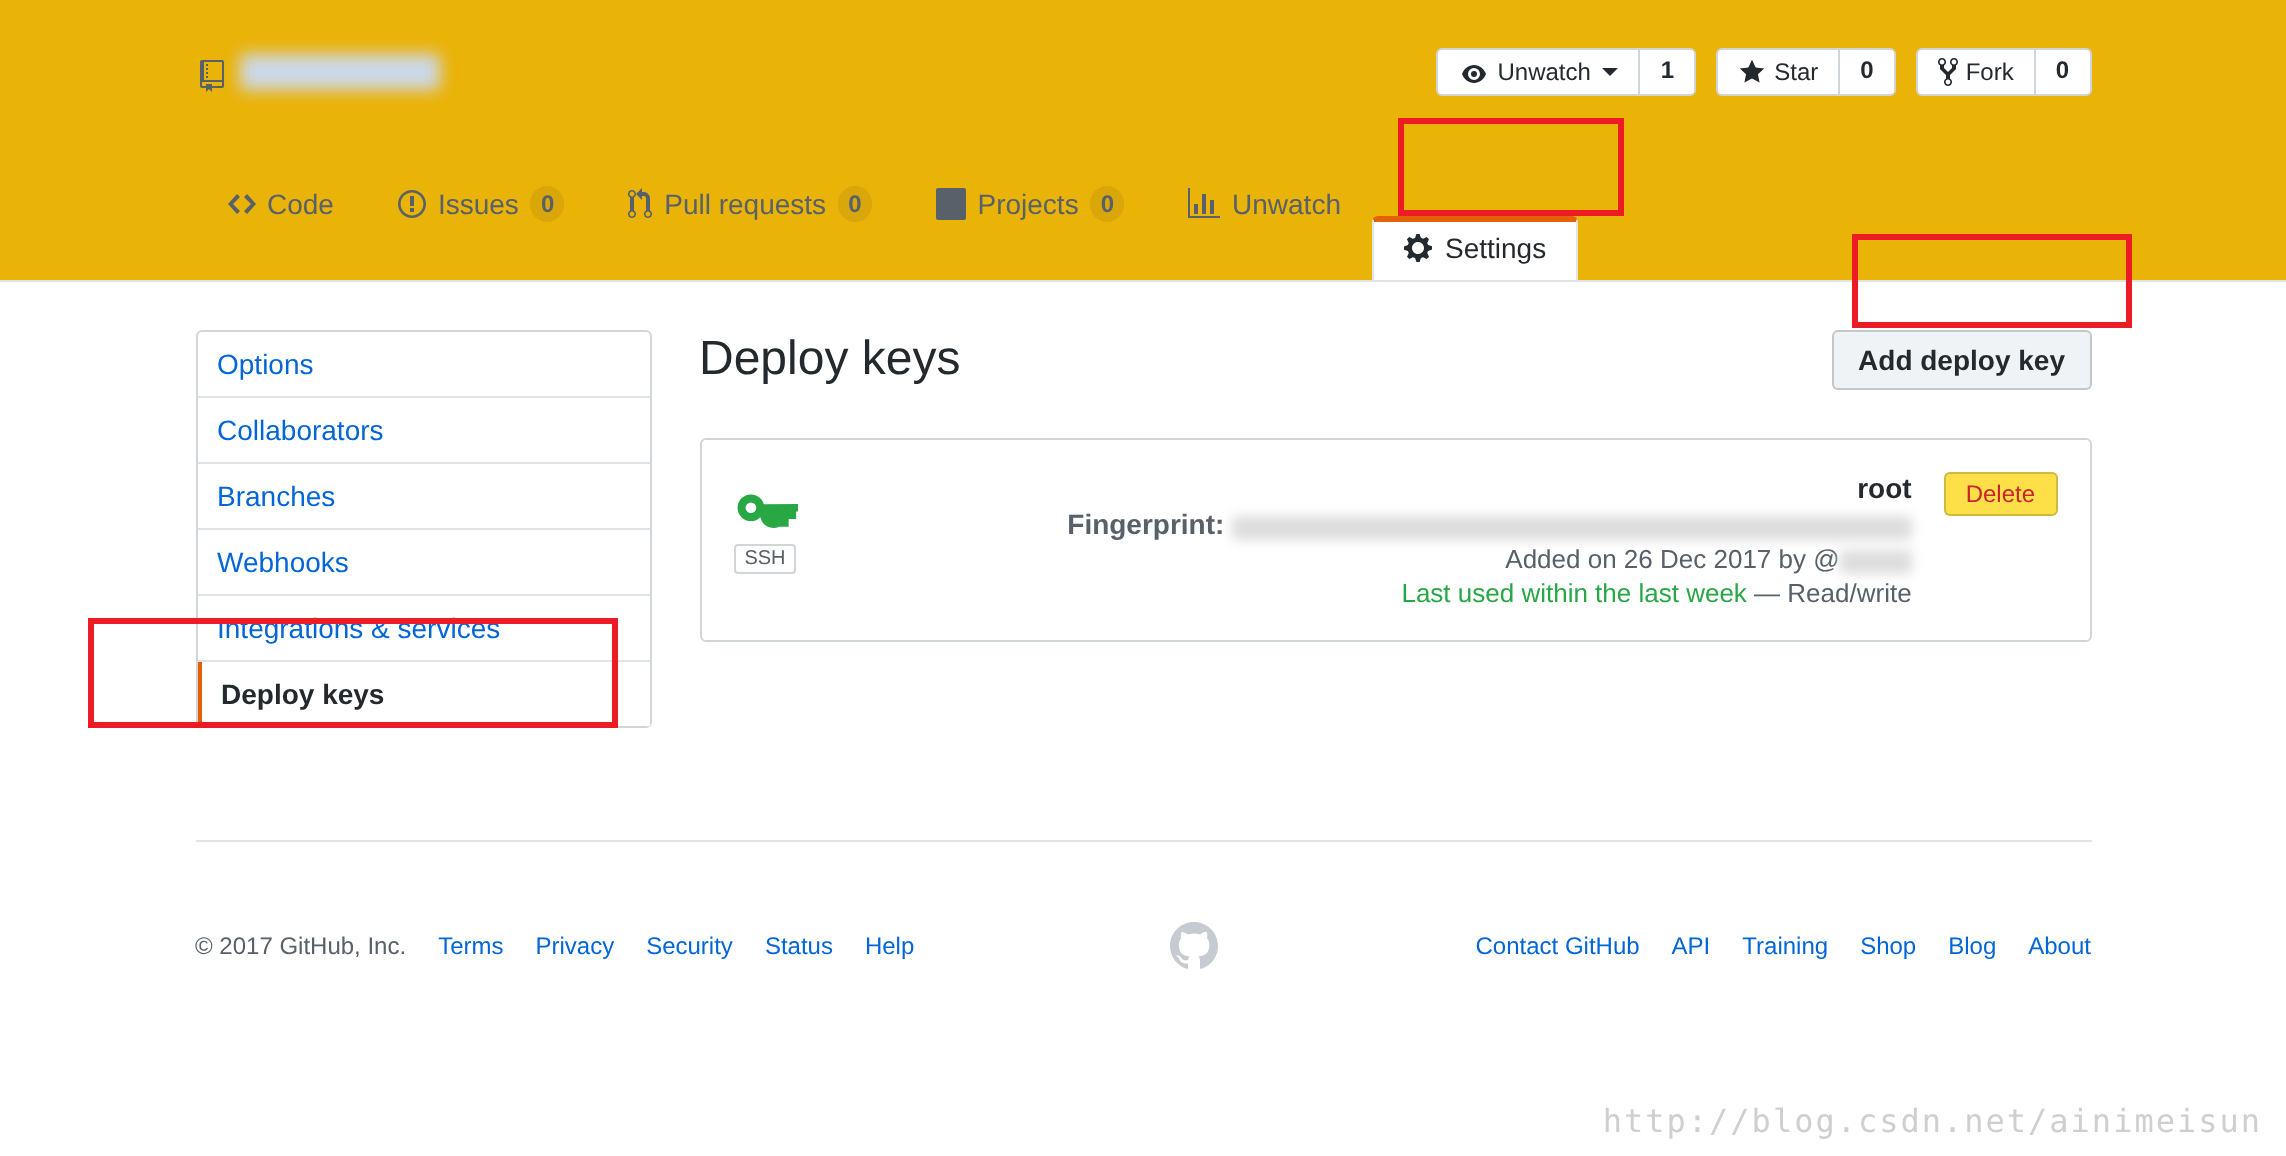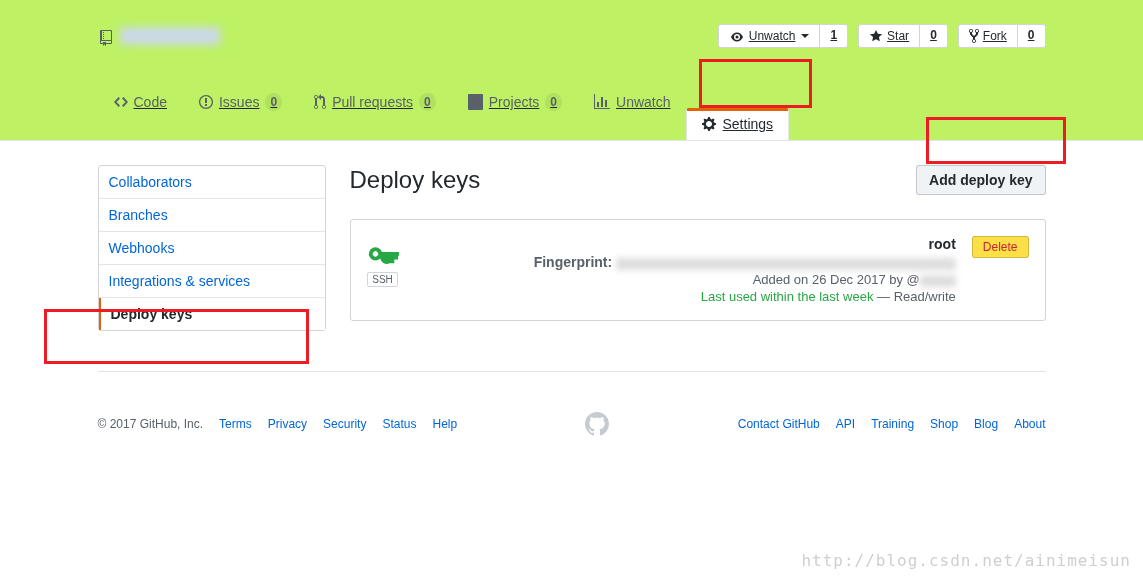--- a/index.html
+++ b/index.html
@@ -1,20 +1,20 @@
 <!DOCTYPE html>
 <html><head>
   <meta charset="utf-8">
   <style>
     * { box-sizing: border-box; margin: 0; padding: 0; }
     body { font-family: -apple-system, BlinkMacSystemFont, "Segoe UI", Helvetica, Arial, sans-serif; font-size: 14px; color: #24292e; background: #fff; }
     .container { max-width: 980px; margin: 0 auto; padding: 0 16px; }
     
     
-    .repo-head { background: #bef264; border-bottom: 1px solid #e1e4e8; padding-top: 24px; text-decoration: underline; }
+    .repo-head { background: #eab308; border-bottom: 1px solid #e1e4e8; padding-top: 24px; }
     .repo-title-row { display: flex; justify-content: space-between; align-items: center; margin-bottom: 16px; }
     .repo-title { display: flex; align-items: center; gap: 6px; font-size: 18px; color: #0366d6; }
     .repo-title .blur { filter: blur(4px); background: #cbd8ea; color: transparent; width: 100px; height: 18px; border-radius: 2px; }
     .pagehead-actions { display: flex; gap: 10px; }
     .btn-group { display: flex; }
     .btn-sm { font-size: 12px; padding: 3px 10px; background: #fff; border: 1px solid #d1d5da; border-radius: 3px; cursor: pointer; display: inline-flex; align-items: center; gap: 4px; color: #24292e; }
     .btn-group .btn-sm:first-child { border-top-right-radius: 0; border-bottom-right-radius: 0; }
     .btn-group .count { font-size: 12px; padding: 3px 10px; background: #fff; border: 1px solid #d1d5da; border-left: 0; border-top-right-radius: 3px; border-bottom-right-radius: 3px; color: #24292e; font-weight: 600; }
     .caret { width: 0; height: 0; border-left: 4px solid transparent; border-right: 4px solid transparent; border-top: 4px solid #24292e; display: inline-block; margin-left: 2px; }
     
@@ -43,21 +43,21 @@
     .ssh-label { font-size: 10px; border: 1px solid #d1d5da; border-radius: 2px; padding: 1px 4px; color: #586069; }
     .key-info { flex: 1; font-size: 13px; text-align: right; }
     .key-info strong { font-size: 14px; }
     .key-info .line { margin-top: 2px; color: #586069; }
     .fingerprint-blur { display: inline-block; filter: blur(3px); background: #ddd; color: transparent; width: 340px; height: 12px; border-radius: 2px; vertical-align: middle; }
     .user-blur { display: inline-block; filter: blur(3px); background: #ddd; color: transparent; width: 36px; height: 12px; border-radius: 2px; vertical-align: middle; }
     .green { color: #28a745; }
     .btn-danger { padding: 3px 10px; font-size: 12px; color: #cb2431; background: #fde047; border: 1px solid rgba(27,31,35,0.2); border-radius: 3px; cursor: pointer; }
     
     
-    .footer { border-top: 1px solid #e1e4e8; margin-top: 40px; padding: 40px 0; display: flex; justify-content: space-between; align-items: center; font-size: 12px; color: #586069; }
+    .footer { border-top: 1px solid #e1e4e8; margin-top: 56px; padding: 40px 0; display: flex; justify-content: space-between; align-items: center; font-size: 12px; color: #586069; }
     .footer-links { display: flex; gap: 16px; align-items: center; }
     .footer-links a { color: #0366d6; cursor: pointer; }
     .footer-logo { color: #c6cbd1; }
     
     
     .highlight-box { position: absolute; border: 3px solid #ed1c24; pointer-events: none; }
     .watermark { position: fixed; bottom: 8px; right: 12px; color: #cfcfcf; font-family: monospace; font-size: 16px; letter-spacing: 1px; }
     
     svg { display: block; }
     .icon-inline svg { display: inline-block; vertical-align: text-bottom; }
@@ -148,20 +148,21 @@
         <span>Settings</span>
       </div>
     </nav>
   </div>
 </div>
 
 <div class="container">
   <div class="main">
     <div class="sidebar">
       <nav class="menu">
+        <a class="menu-item">Options</a>
         <a class="menu-item">Collaborators</a>
         <a class="menu-item">Branches</a>
         <a class="menu-item">Webhooks</a>
         <a class="menu-item">Integrations &amp; services</a>
         <a class="menu-item selected">Deploy keys</a>
       </nav>
     </div>
     <div class="content">
       <div class="subhead">
         <h2>Deploy keys</h2>

